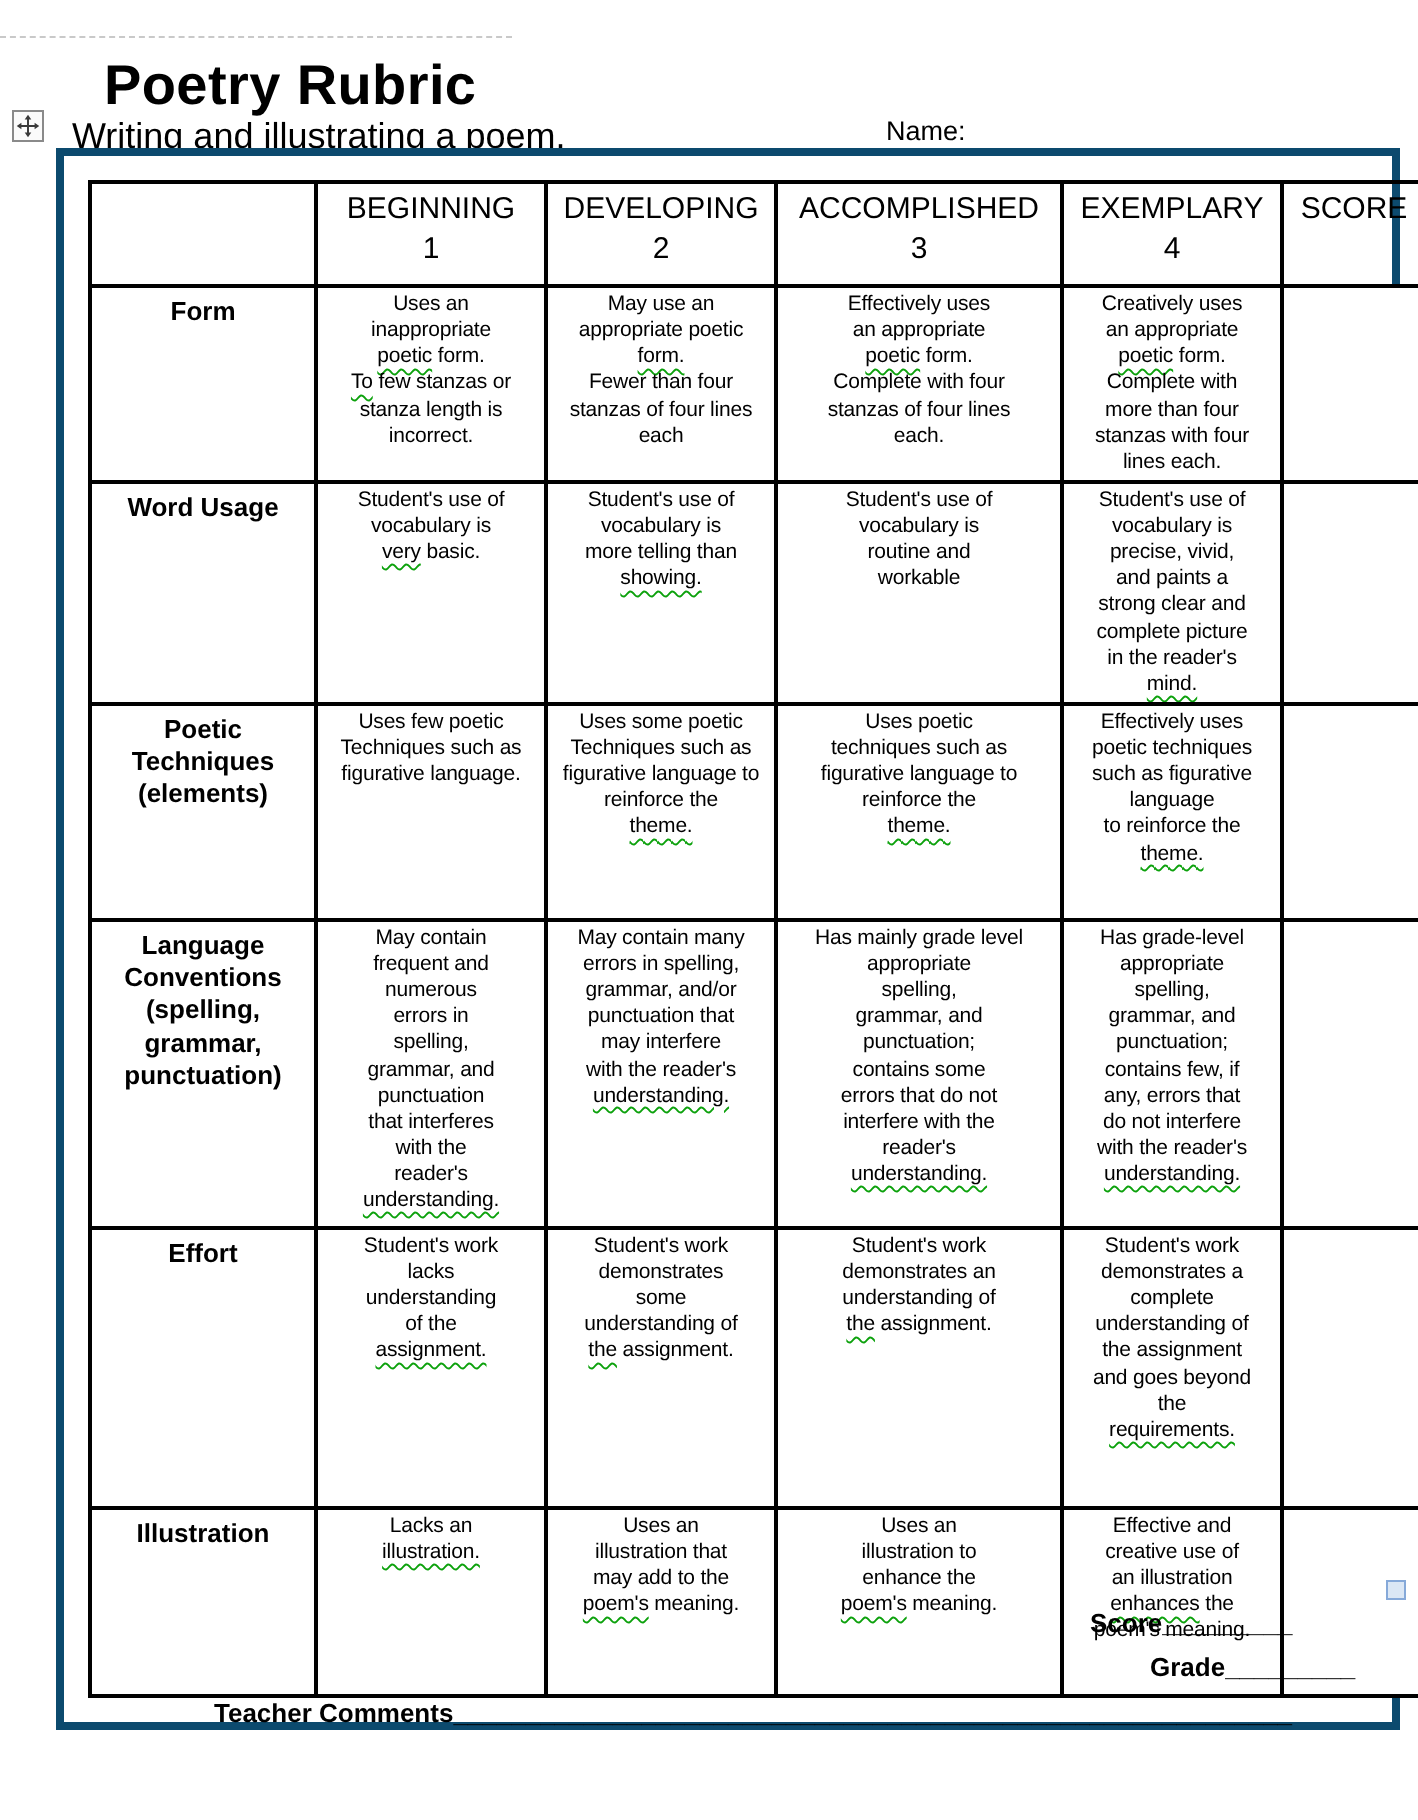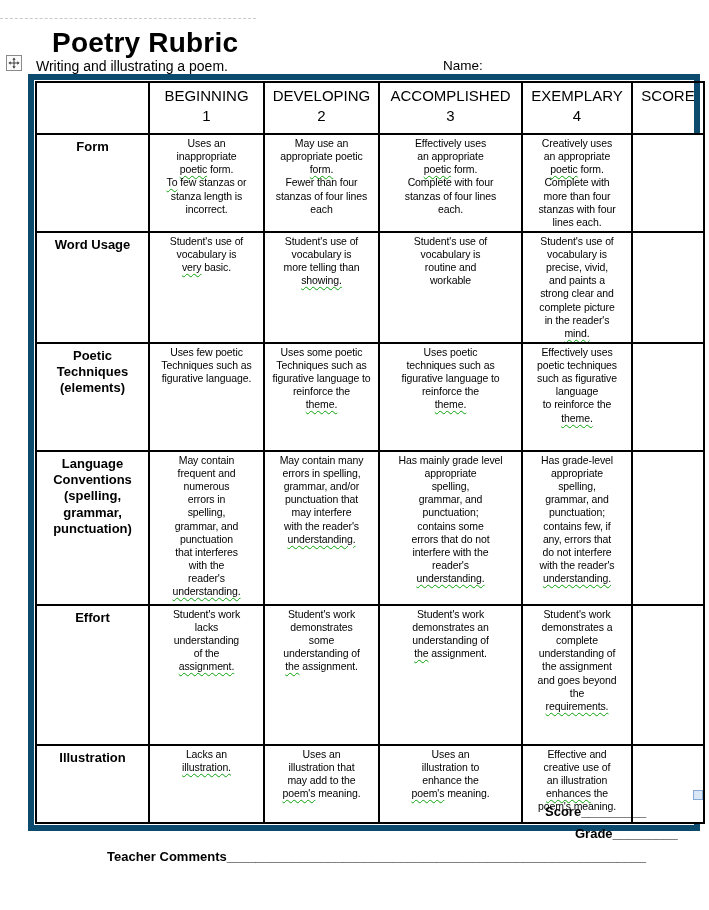--- a/index.html
+++ b/index.html
@@ -2,43 +2,43 @@
 <html><head>
 <meta charset="utf-8">
 <style>
   html,body{margin:0;padding:0;}
   body{
     width:709px;height:910px;background:#ffffff;position:relative;
     font-family:"Liberation Sans", sans-serif;color:#000;overflow:hidden;
   }
   .top-guide{position:absolute;left:0;top:18px;width:256px;border-top:1px dashed #c9c9c9;}
   .title{position:absolute;left:52px;top:27px;font-size:28px;font-weight:bold;letter-spacing:.2px;}
-  .subtitle{position:absolute;left:36px;top:58px;font-size:14px;}
+  .subtitle{position:absolute;left:36px;top:58px;font-size:18px;}
   .name-label{position:absolute;left:443px;top:58px;font-size:13.5px;}
   .move-handle{
     position:absolute;left:6px;top:55px;width:16px;height:16px;border:1px solid #8a8a8a;
     background:#fbfbfb;display:flex;align-items:center;justify-content:center;box-sizing:border-box;
   }
   .move-handle svg{width:12px;height:12px;display:block;}
   .table-outer{
     position:absolute;left:28px;top:74px;width:672px;box-sizing:border-box;
-    border:6px solid #0c4a6e;padding:1px;background:#fff;
+    border:4px solid #0c4a6e;padding:12px;background:#fff;
   }
   table{border-collapse:collapse;width:100%;table-layout:fixed;}
   th,td{border:2px solid #000;box-sizing:border-box;vertical-align:top;text-align:center;overflow:hidden;}
   th{font-weight:normal;font-size:15px;line-height:1.35;padding:3px 1px 0 1px;height:52px;}
   td.rowlabel{font-weight:bold;font-size:13px;line-height:1.25;padding:4px 2px;white-space:pre-line;}
   td.cell{font-size:10.5px;line-height:1.25;letter-spacing:-0.1px;padding:2px 1px;white-space:pre-line;margin-top:12px;}
   td.scorecell{background:#fff;}
   tbody tr:nth-child(1) td{height:94px;}
   tbody tr:nth-child(2) td{height:110px;text-align:center;}
   tbody tr:nth-child(3) td{height:108px;}
   tbody tr:nth-child(4) td{height:154px;}
   tbody tr:nth-child(5) td{height:140px;}
-  tbody tr:nth-child(6) td{height:78px;text-align:center;}
+  tbody tr:nth-child(6) td{height:94px;text-align:center;}
   .sq{
     text-decoration-line:underline;text-decoration-style:wavy;
     text-decoration-color:#0ca10c;text-decoration-thickness:1px;text-underline-offset:2px;
   }
   .resize-handle{
     position:absolute;left:693px;top:790px;width:10px;height:10px;box-sizing:border-box;
     border:1px solid #86a9d9;background:#dbe7f5;
   }
   .footer-line{position:absolute;font-size:13px;font-weight:bold;white-space:nowrap;}
   #score-line{left:545px;top:804px;}

